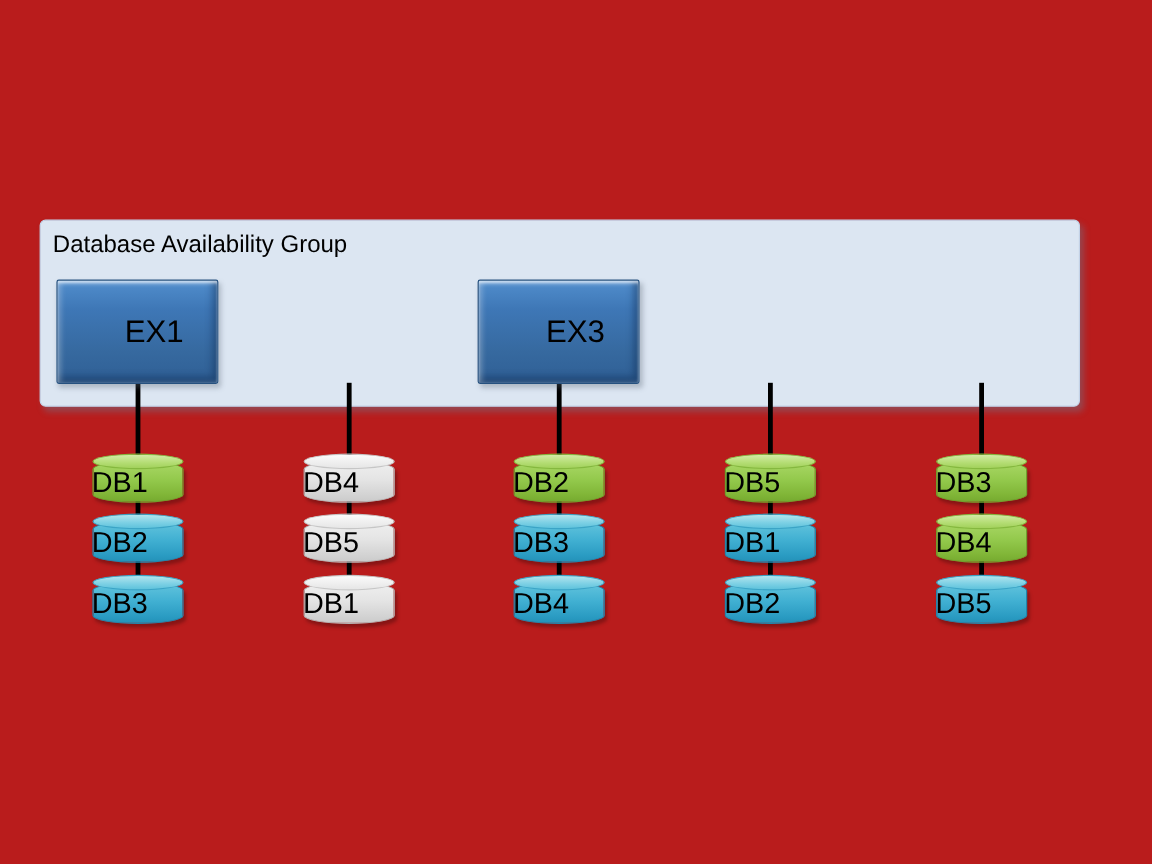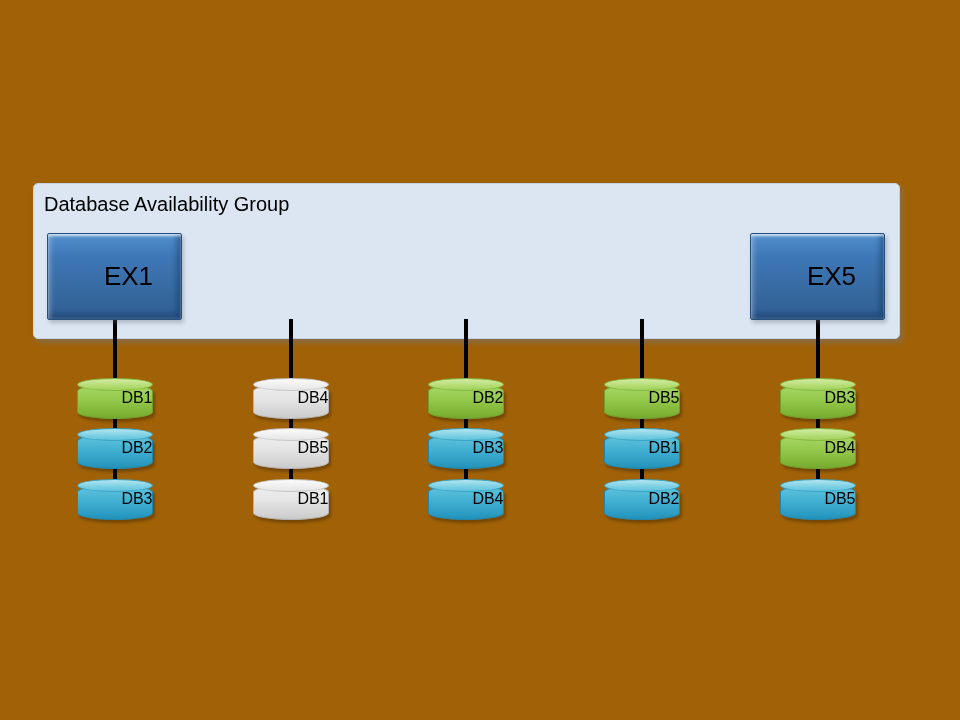--- a/index.html
+++ b/index.html
@@ -1,19 +1,19 @@
 <!DOCTYPE html>
 <html><head>
 <meta charset="utf-8">
 <style>
   * { margin:0; padding:0; box-sizing:border-box; }
   body { background:#ffffff; font-family:"Liberation Sans", sans-serif; }
   .stage {
     position:relative; width:960px; height:720px;
-    background:#a16207; overflow:hidden;
+    background:#b91c1c; overflow:hidden;
   }
 
   
   .dag {
     position:absolute; left:33px; top:183px; width:867px; height:156px;
     background:#dce6f2;
     border:1px solid #c3d2e7;
     border-radius:5px;
     box-shadow:3px 4px 5px rgba(110,120,140,0.45);
   }
@@ -70,21 +70,21 @@
     position:absolute; left:0; right:0; top:6px; bottom:0;
     border-radius:38px / 7px;
     box-shadow:2px 3px 3px rgba(0,0,0,0.28);
   }
   .cyl-top {
     position:absolute; left:0; right:0; top:0; height:13px;
     border-radius:50%;
   }
   .cyl-label {
     position:absolute; left:0; right:0; top:11px;
-    text-align:right; font-size:16px; color:#000; z-index:3;
+    text-align:left; font-size:24px; color:#000; z-index:3;
   }
   .cyl[data-color="green"] .cyl-body {
     background:linear-gradient(180deg,#a9d765 0%,#93c94c 45%,#7fb436 85%,#76aa30 100%);
     border:1px solid #6f9f2d;
   }
   .cyl[data-color="green"] .cyl-top {
     background:linear-gradient(180deg,#d3eba6 0%,#b4dd74 60%,#a2d15c 100%);
     border:1px solid #85b83f;
   }
   .cyl[data-color="blue"] .cyl-body {
@@ -149,20 +149,23 @@
     </div>
     <div class="cyl db-slot-2" data-color="gray">
       <div class="cyl-body"></div>
       <div class="cyl-top"></div>
       <span class="cyl-label">DB1</span>
     </div>
   </div>
 
   <div class="column col-3">
     <div class="connector"></div>
+    <div class="server" data-color="blue">
+      <span>EX3</span>
+    </div>
     <div class="cyl db-slot-0" data-color="green">
       <div class="cyl-body"></div>
       <div class="cyl-top"></div>
       <span class="cyl-label">DB2</span>
     </div>
     <div class="cyl db-slot-1" data-color="blue">
       <div class="cyl-body"></div>
       <div class="cyl-top"></div>
       <span class="cyl-label">DB3</span>
     </div>
@@ -187,23 +190,20 @@
     </div>
     <div class="cyl db-slot-2" data-color="blue">
       <div class="cyl-body"></div>
       <div class="cyl-top"></div>
       <span class="cyl-label">DB2</span>
     </div>
   </div>
 
   <div class="column col-5">
     <div class="connector"></div>
-    <div class="server" data-color="blue">
-      <span>EX5</span>
-    </div>
     <div class="cyl db-slot-0" data-color="green">
       <div class="cyl-body"></div>
       <div class="cyl-top"></div>
       <span class="cyl-label">DB3</span>
     </div>
     <div class="cyl db-slot-1" data-color="green">
       <div class="cyl-body"></div>
       <div class="cyl-top"></div>
       <span class="cyl-label">DB4</span>
     </div>

